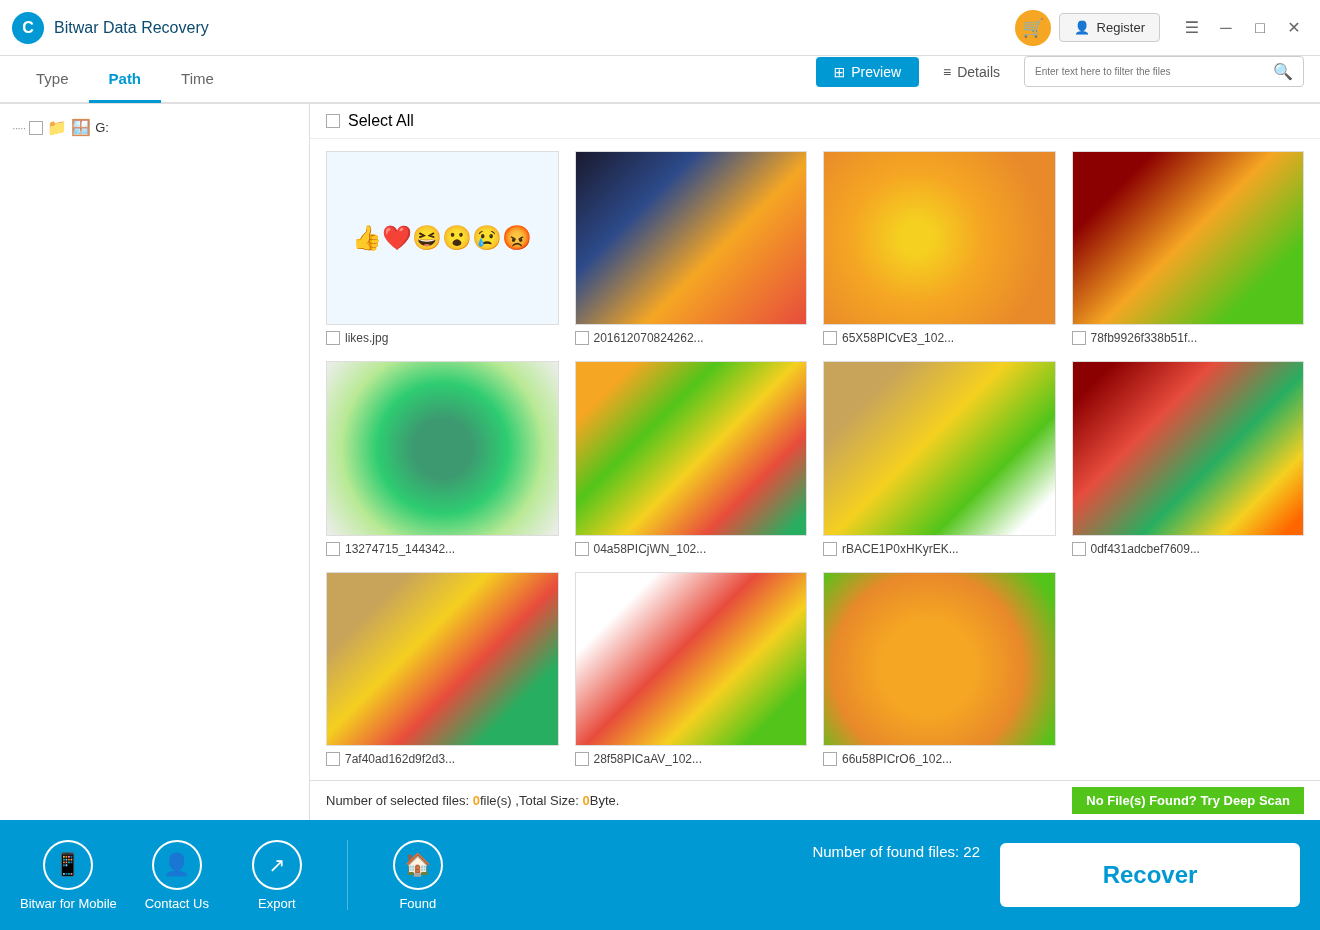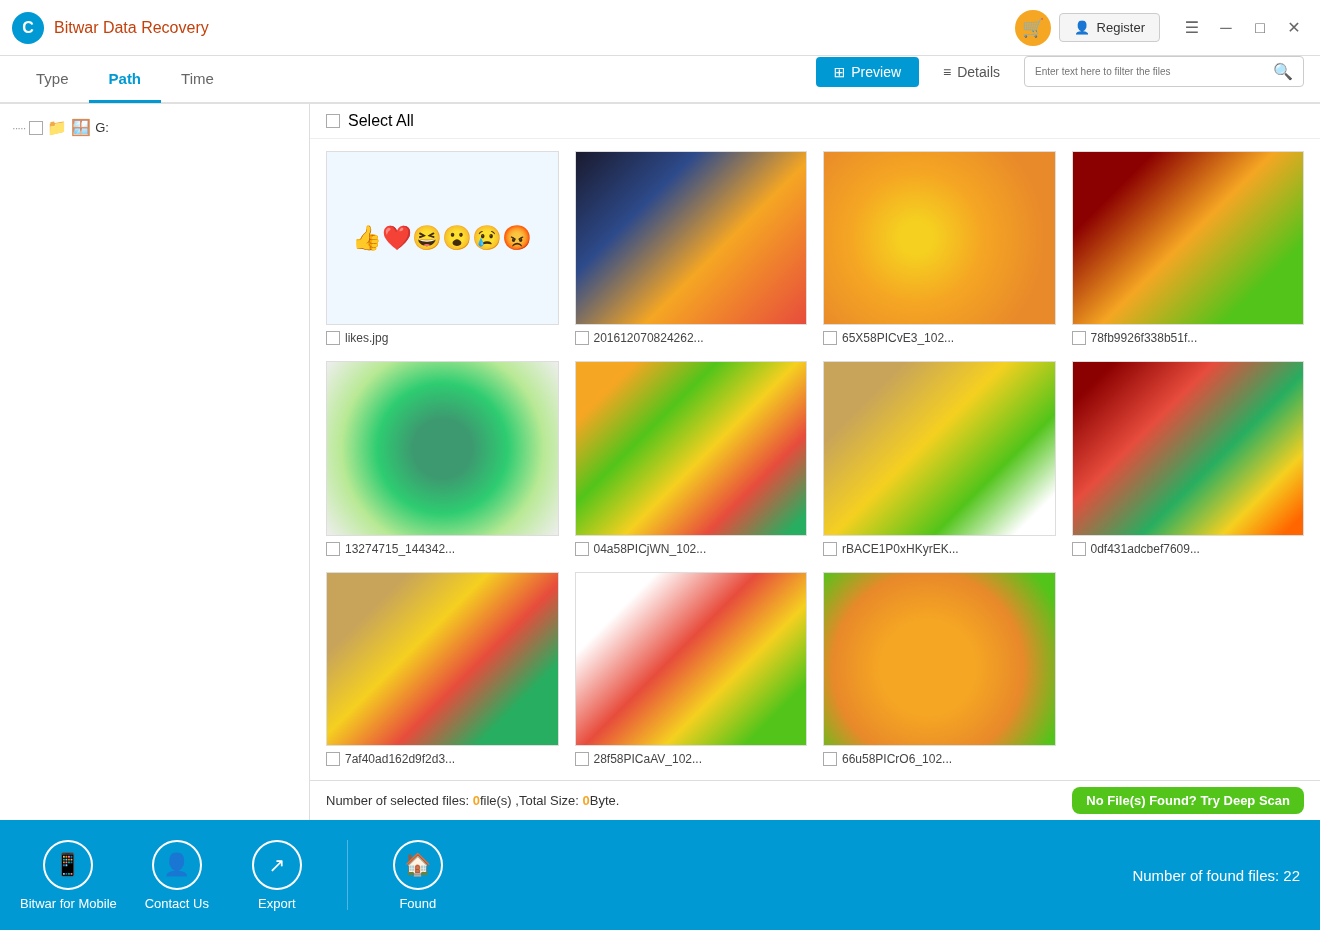--- a/index.html
+++ b/index.html
@@ -17,21 +17,21 @@
     .app-logo {
       width: 32px; height: 32px;
       background: #0099d4;
       border-radius: 50%;
       display: flex; align-items: center; justify-content: center;
       color: white; font-weight: bold; font-size: 16px;
       margin-right: 10px;
       flex-shrink: 0;
     }
     .app-title {
-      font-size: 16px; color: #c2410c; font-weight: 500;
+      font-size: 16px; color: #0c4a6e; font-weight: 500;
       flex: 1;
     }
     .title-bar-right {
       display: flex; align-items: center; gap: 8px;
     }
     .cart-btn {
       width: 36px; height: 36px;
       background: #f5a623;
       border-radius: 50%;
       display: flex; align-items: center; justify-content: center;
@@ -214,21 +214,21 @@
       min-height: 36px;
     }
     .deep-scan-btn {
       background: #52c41a;
       color: white;
       border: none;
       padding: 6px 14px;
       font-size: 13px;
       font-weight: 600;
       cursor: pointer;
-      border-radius: 8px;
+      border-radius: 0;
     }
 
     
     .bottom-bar {
       background: #0099d4;
       display: flex;
       align-items: center;
       padding: 0 20px;
       height: 110px;
       gap: 20px;
@@ -488,15 +488,18 @@
 
   <div class="bottom-divider"></div>
 
   <div class="bottom-action">
     <div class="bottom-icon">🏠</div>
     <span class="bottom-label">Found</span>
   </div>
 
   <div class="bottom-right">
     <span class="found-count">Number of found files: 22</span>
+    <button class="recover-btn">
+      <span>Recover</span>
+    </button>
   </div>
 
 </div>
 
 </body></html>

